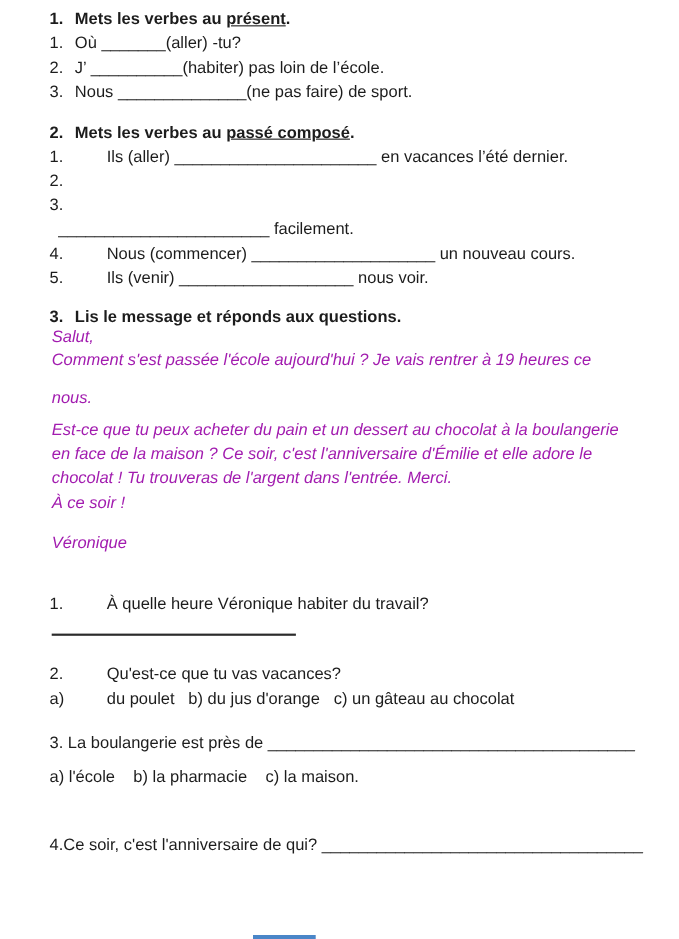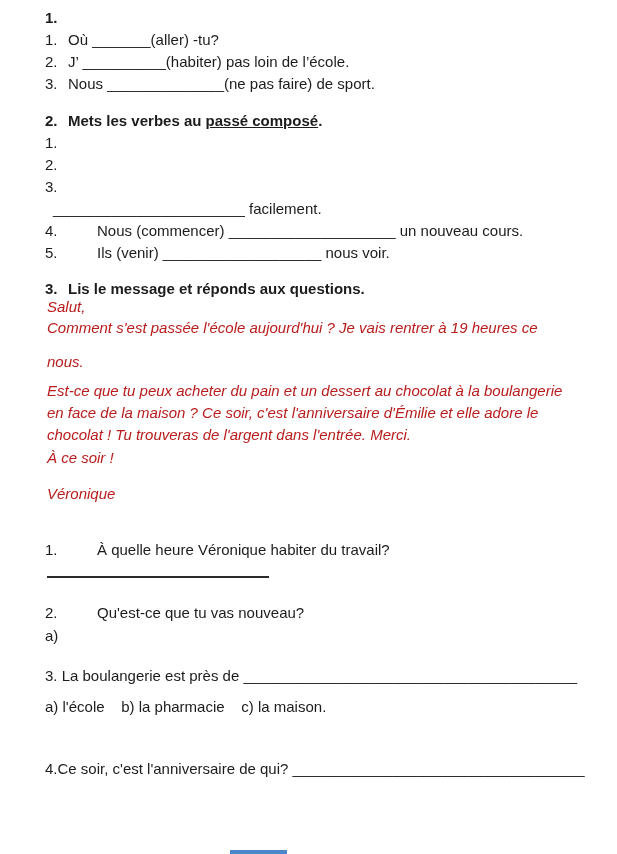--- a/index.html
+++ b/index.html
@@ -25,21 +25,21 @@
   .num-tab{width:52px;}
   .txt{white-space:pre;}
   .u{text-decoration:underline;}
   .msg{
     position:absolute;
     left:47px;
     font-size:15px;
     font-style:italic;
     line-height:22px;
     white-space:pre;
-    color:#b91c1c;
+    color:#a21caf;
   }
   .answer-line{
     position:absolute;
     left:47px;
     width:222px;
     border-bottom:2px solid #2b2b2b;
     height:0;
   }
   .blue-bar{
     position:absolute;
@@ -49,40 +49,42 @@
     height:4px;
   }
 </style>
 </head>
 <body>
 
 <div id="page">
 
   <div class="row bold" style="top:8px">
     <span class="num num-sm">1.</span>
+    <span class="txt"><span>Mets les verbes au </span><span class="u">présent</span><span>.</span></span>
   </div>
   <div class="row" style="top:30px">
     <span class="num num-sm">1.</span>
     <span class="txt">Où _______(aller) -tu?</span>
   </div>
   <div class="row" style="top:52px">
     <span class="num num-sm">2.</span>
     <span class="txt">J’ __________(habiter) pas loin de l’école.</span>
   </div>
   <div class="row" style="top:74px">
     <span class="num num-sm">3.</span>
     <span class="txt">Nous ______________(ne pas faire) de sport.</span>
   </div>
 
   <div class="row bold" style="top:111px">
     <span class="num num-sm">2.</span>
     <span class="txt"><span>Mets les verbes au </span><span class="u">passé composé</span><span>.</span></span>
   </div>
   <div class="row" style="top:133px">
     <span class="num num-tab">1.</span>
+    <span class="txt">Ils (aller) ______________________ en vacances l’été dernier.</span>
   </div>
   <div class="row" style="top:155px">
     <span class="num num-tab">2.</span>
   </div>
   <div class="row" style="top:177px">
     <span class="num num-tab">3.</span>
   </div>
   <div class="row" style="top:199px;left:53px">
     <span class="txt">_______________________ facilement.</span>
   </div>
@@ -110,24 +112,25 @@
   <div class="msg" style="top:483px">Véronique</div>
 
   <div class="row" style="top:540px">
     <span class="num num-tab">1.</span>
     <span class="txt">À quelle heure Véronique habiter du travail?</span>
   </div>
   <div class="answer-line" style="top:576px"></div>
 
   <div class="row" style="top:603px">
     <span class="num num-tab">2.</span>
-    <span class="txt">Qu'est-ce que tu vas nouveau?</span>
+    <span class="txt">Qu'est-ce que tu vas vacances?</span>
   </div>
   <div class="row" style="top:626px">
     <span class="num num-tab">a)</span>
+    <span class="txt">du poulet   b) du jus d'orange   c) un gâteau au chocolat</span>
   </div>
 
   <div class="row" style="top:666px">
     <span class="txt">3. La boulangerie est près de ________________________________________</span>
   </div>
   <div class="row" style="top:697px">
     <span class="txt">a) l'école    b) la pharmacie    c) la maison.</span>
   </div>
 
   <div class="row" style="top:759px">

